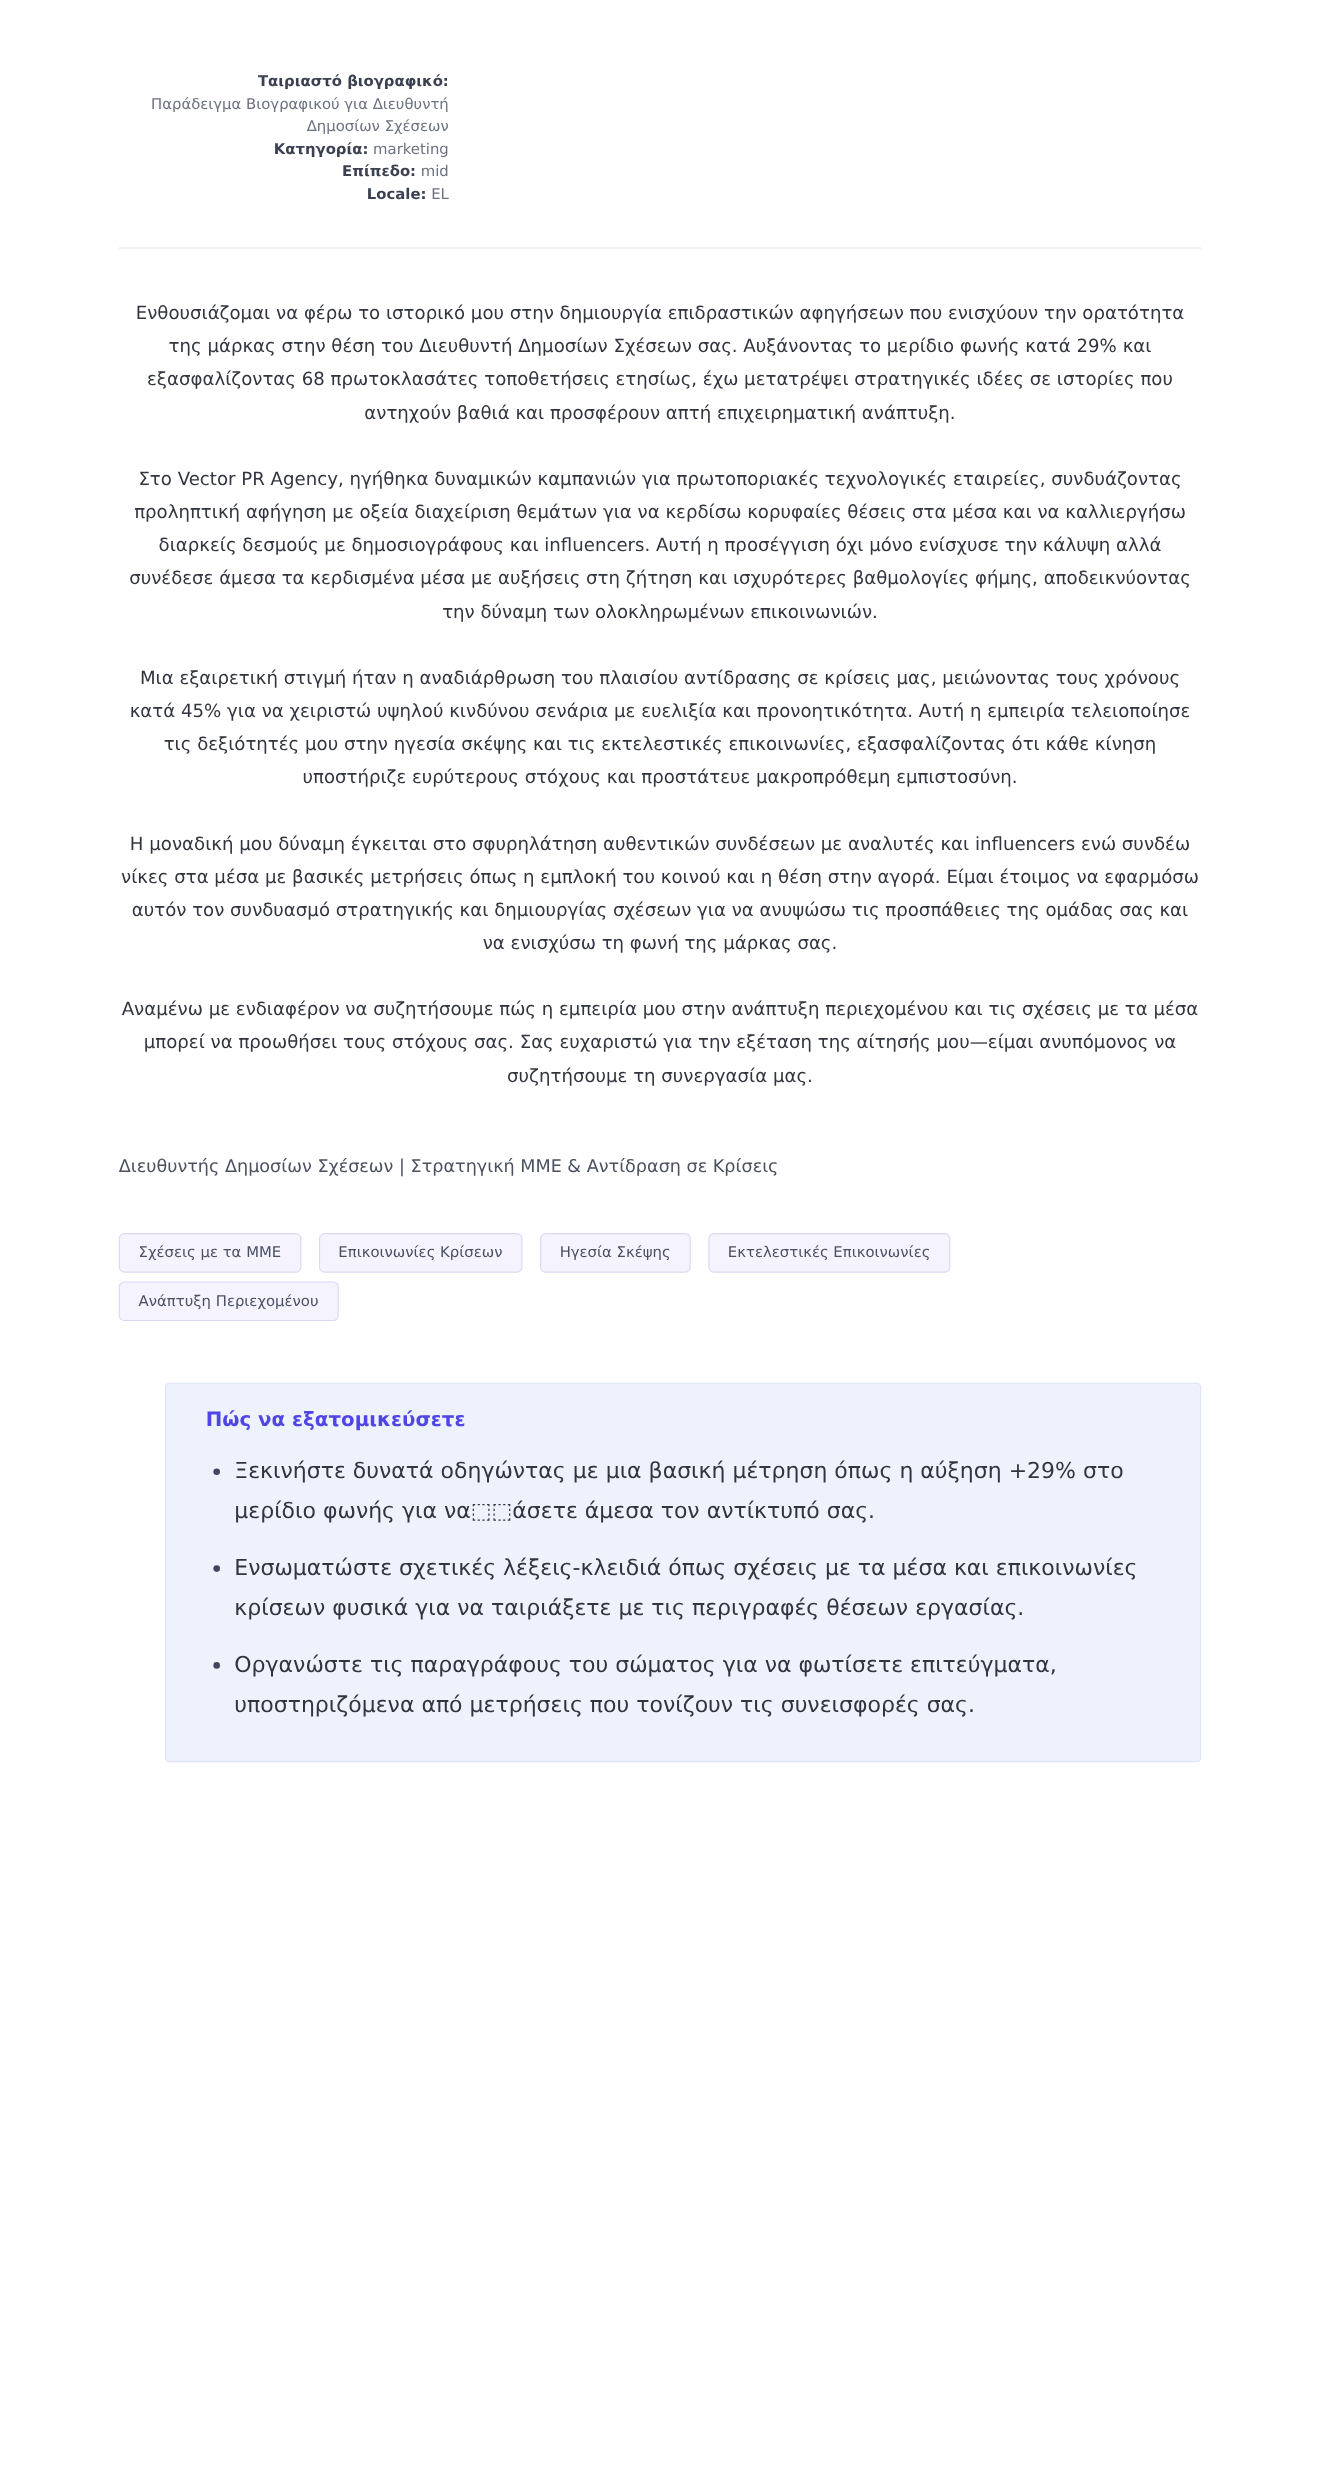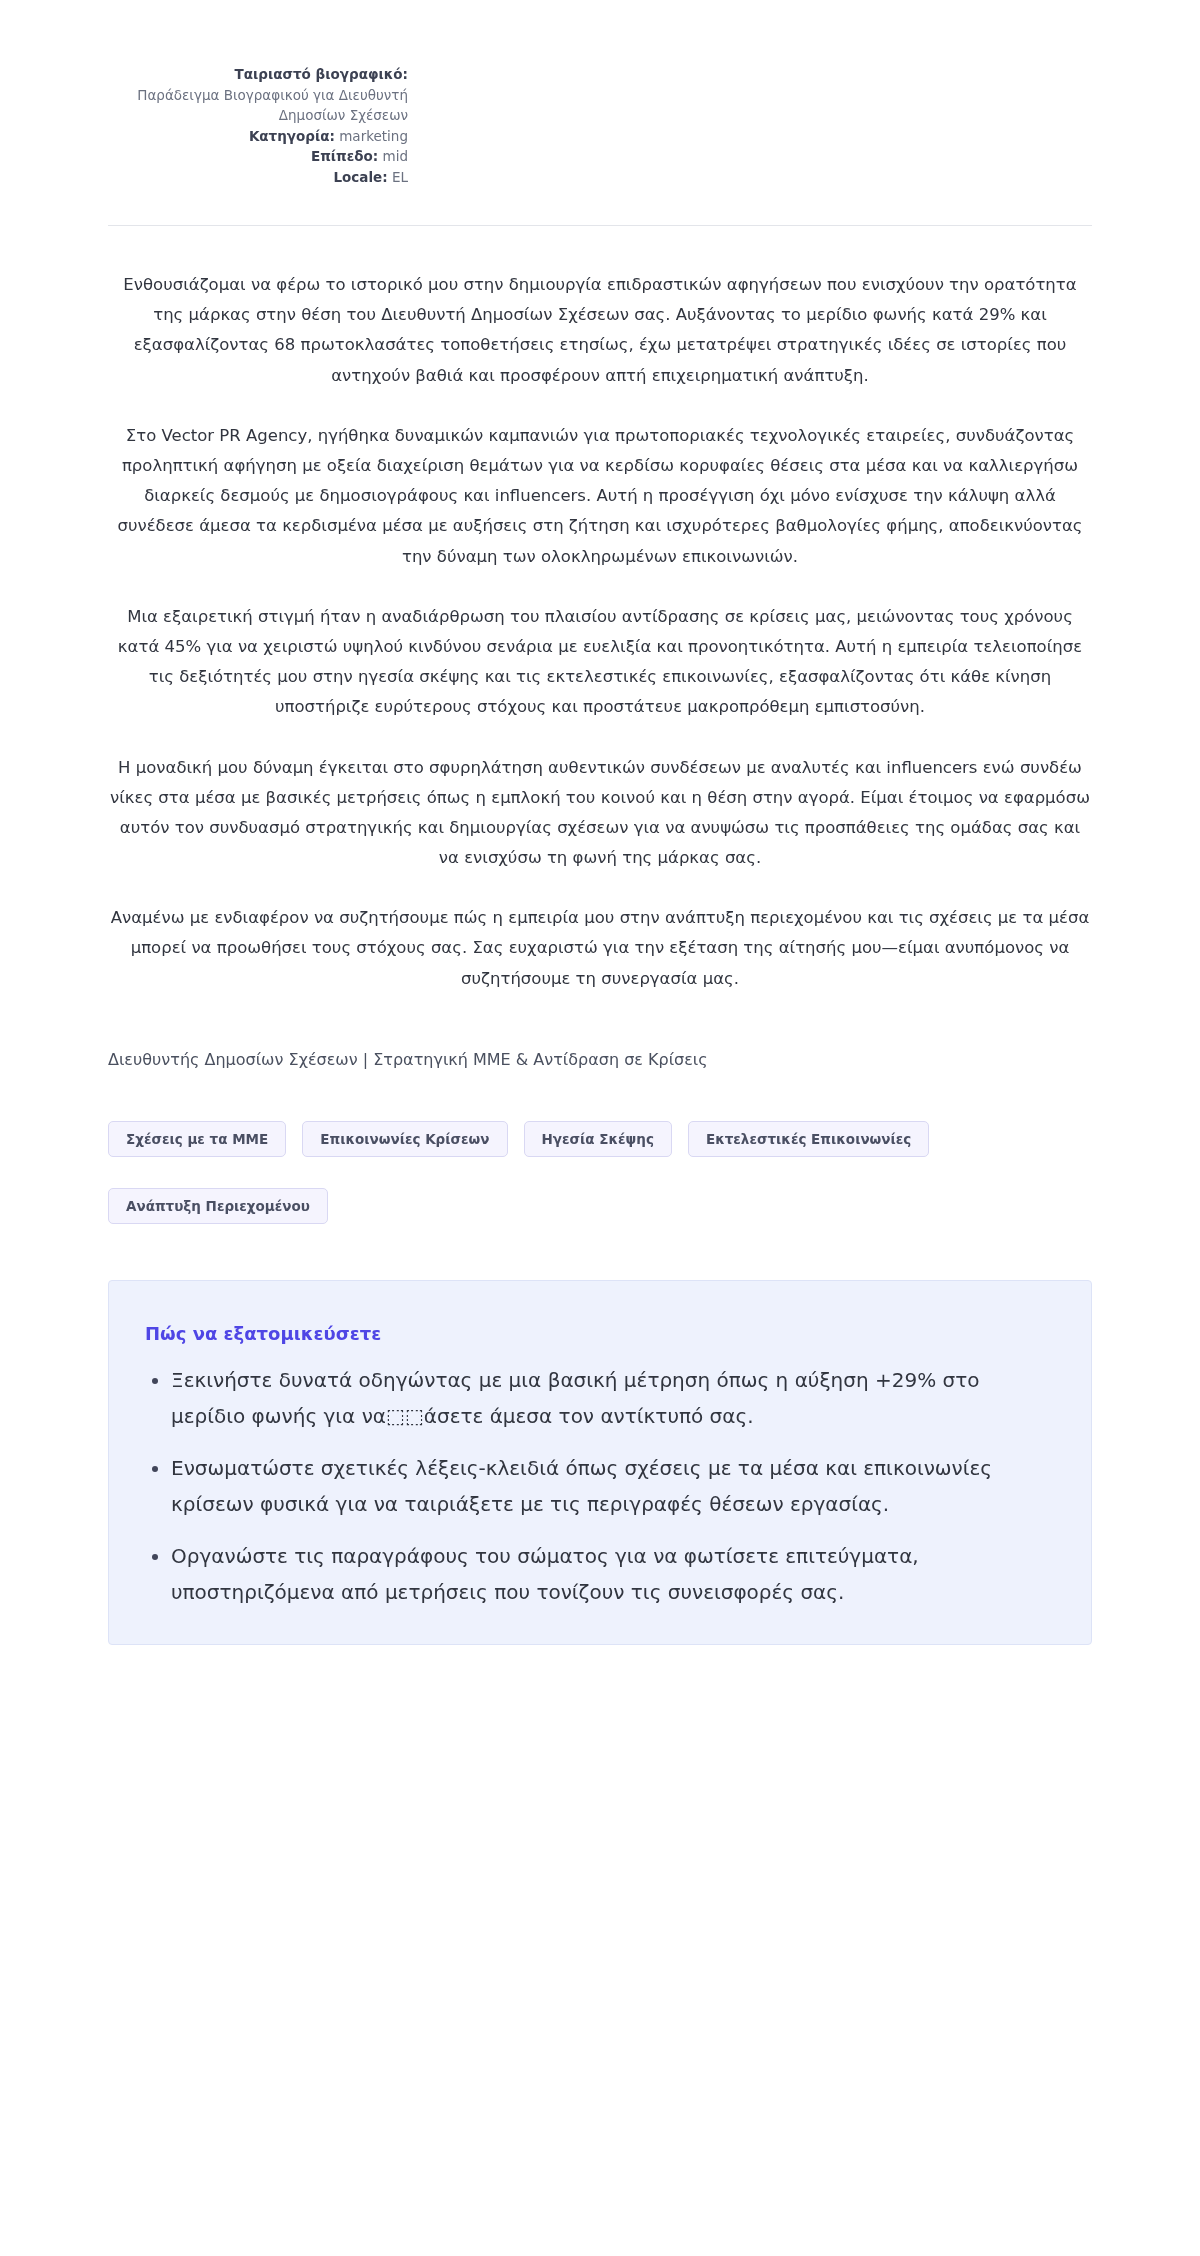--- a/index.html
+++ b/index.html
@@ -89,41 +89,41 @@
     margin: 0;
     font-size: 16px;
     color: #4a505f;
   }
 
   
   .tags {
     margin-top: 52px;
     display: flex;
     flex-wrap: wrap;
-    gap: 31px 16px;
+    gap: 8px 16px;
     max-width: 880px;
-    font-weight: bold;
   }
   .tag {
     border: 1px solid #d9d8f3;
     background: #f5f4fe;
     color: #4a4f63;
     border-radius: 5px;
     font-size: 13.5px;
     padding: 9px 17px;
     white-space: nowrap;
   }
 
   
   .tips {
     margin-top: 56px;
     background: #eef2fd;
     border: 1px solid #dde3f7;
     border-radius: 4px;
-    padding: 42px 36px 34px 36px;
+    padding: 22px 36px 34px 36px;
+    margin-left: 42px;
   }
   .tips h2 {
     margin: 0 0 18px 0;
     font-size: 18px;
     font-weight: 700;
     color: #4f46e5;
   }
   .tips ul {
     margin: 0;
     padding-left: 26px;

